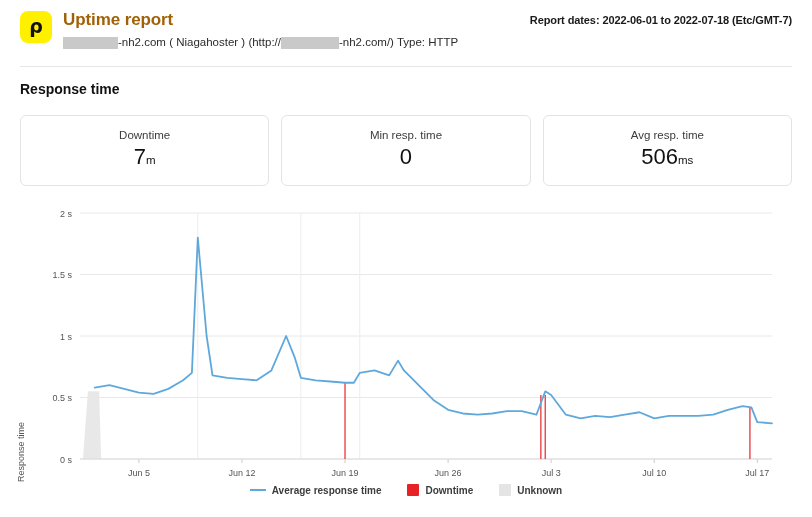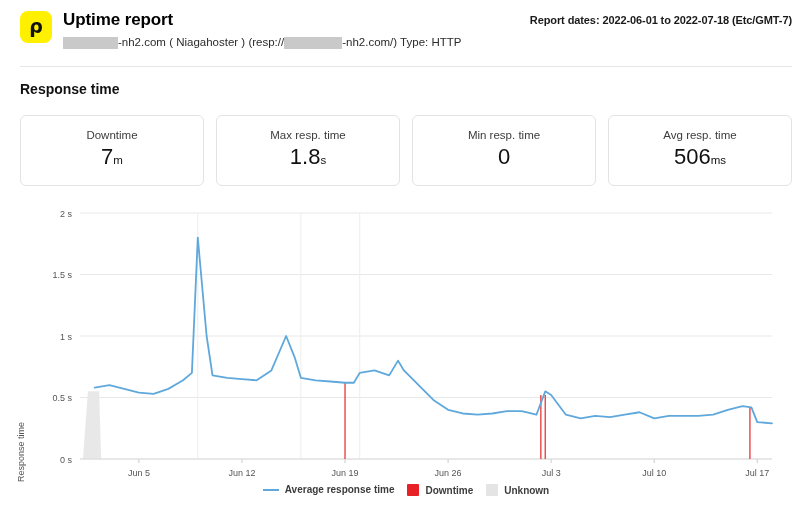--- a/index.html
+++ b/index.html
@@ -47,21 +47,21 @@
     color: #111111;
     line-height: 1;
     position: relative;
     top: -1px;
   }
   .title-block { margin-left: 11px; }
   .page-title {
     font-size: 17px;
     font-weight: 700;
     line-height: 20px;
-    color: #000000;
+    color: #a16207;
     margin: 0;
     letter-spacing: -0.1px;
   }
   .subtitle {
     font-size: 11.5px;
     line-height: 15px;
     color: #2b2b2b;
     margin-top: 5px;
     display: flex;
     align-items: center;
@@ -157,23 +157,23 @@
   .tick-text {
     font-size: 9px;
     fill: #555555;
     font-family: "Liberation Sans", sans-serif;
   }
   .legend {
     position: absolute;
     left: 0; top: 284px;
     width: 772px;
     display: flex;
-    align-items: flex-start;
+    align-items: center;
     justify-content: center;
-    gap: 13px;
+    gap: 26px;
   }
   .legend-item {
     display: flex;
     align-items: center;
     gap: 6px;
     font-size: 10px;
     font-weight: 700;
     color: #3c3c3c;
   }
   .legend-line {
@@ -194,40 +194,36 @@
 
   <div class="header">
     <div class="header-left">
       <div class="logo">
         <span class="logo-glyph">ρ</span>
       </div>
       <div class="title-block">
         <div class="page-title">Uptime report</div>
         <div class="subtitle">
           <span class="redaction r1"></span>
-          <span>-nh2.com ( Niagahoster ) (resp://</span>
+          <span>-nh2.com ( Niagahoster ) (http://</span>
           <span class="redaction r2"></span>
           <span>-nh2.com/) Type: HTTP</span>
         </div>
       </div>
     </div>
     <div class="report-dates">Report dates: 2022-06-01 to 2022-07-18 (Etc/GMT-7)</div>
   </div>
   <div class="header-rule"></div>
 
   <div class="section-title">Response time</div>
 
   <div class="cards">
     <div class="card">
       <div class="card-label">Downtime</div>
       <div class="card-value"><span>7</span><span class="card-unit">m</span></div>
-    </div>
-    <div class="card">
-      <div class="card-label">Max resp. time</div>
-      <div class="card-value"><span>1.8</span><span class="card-unit">s</span></div>
     </div>
     <div class="card">
       <div class="card-label">Min resp. time</div>
       <div class="card-value"><span>0</span><span class="card-unit"></span></div>
     </div>
     <div class="card">
       <div class="card-label">Avg resp. time</div>
       <div class="card-value"><span>506</span><span class="card-unit">ms</span></div>
     </div>
   </div>

